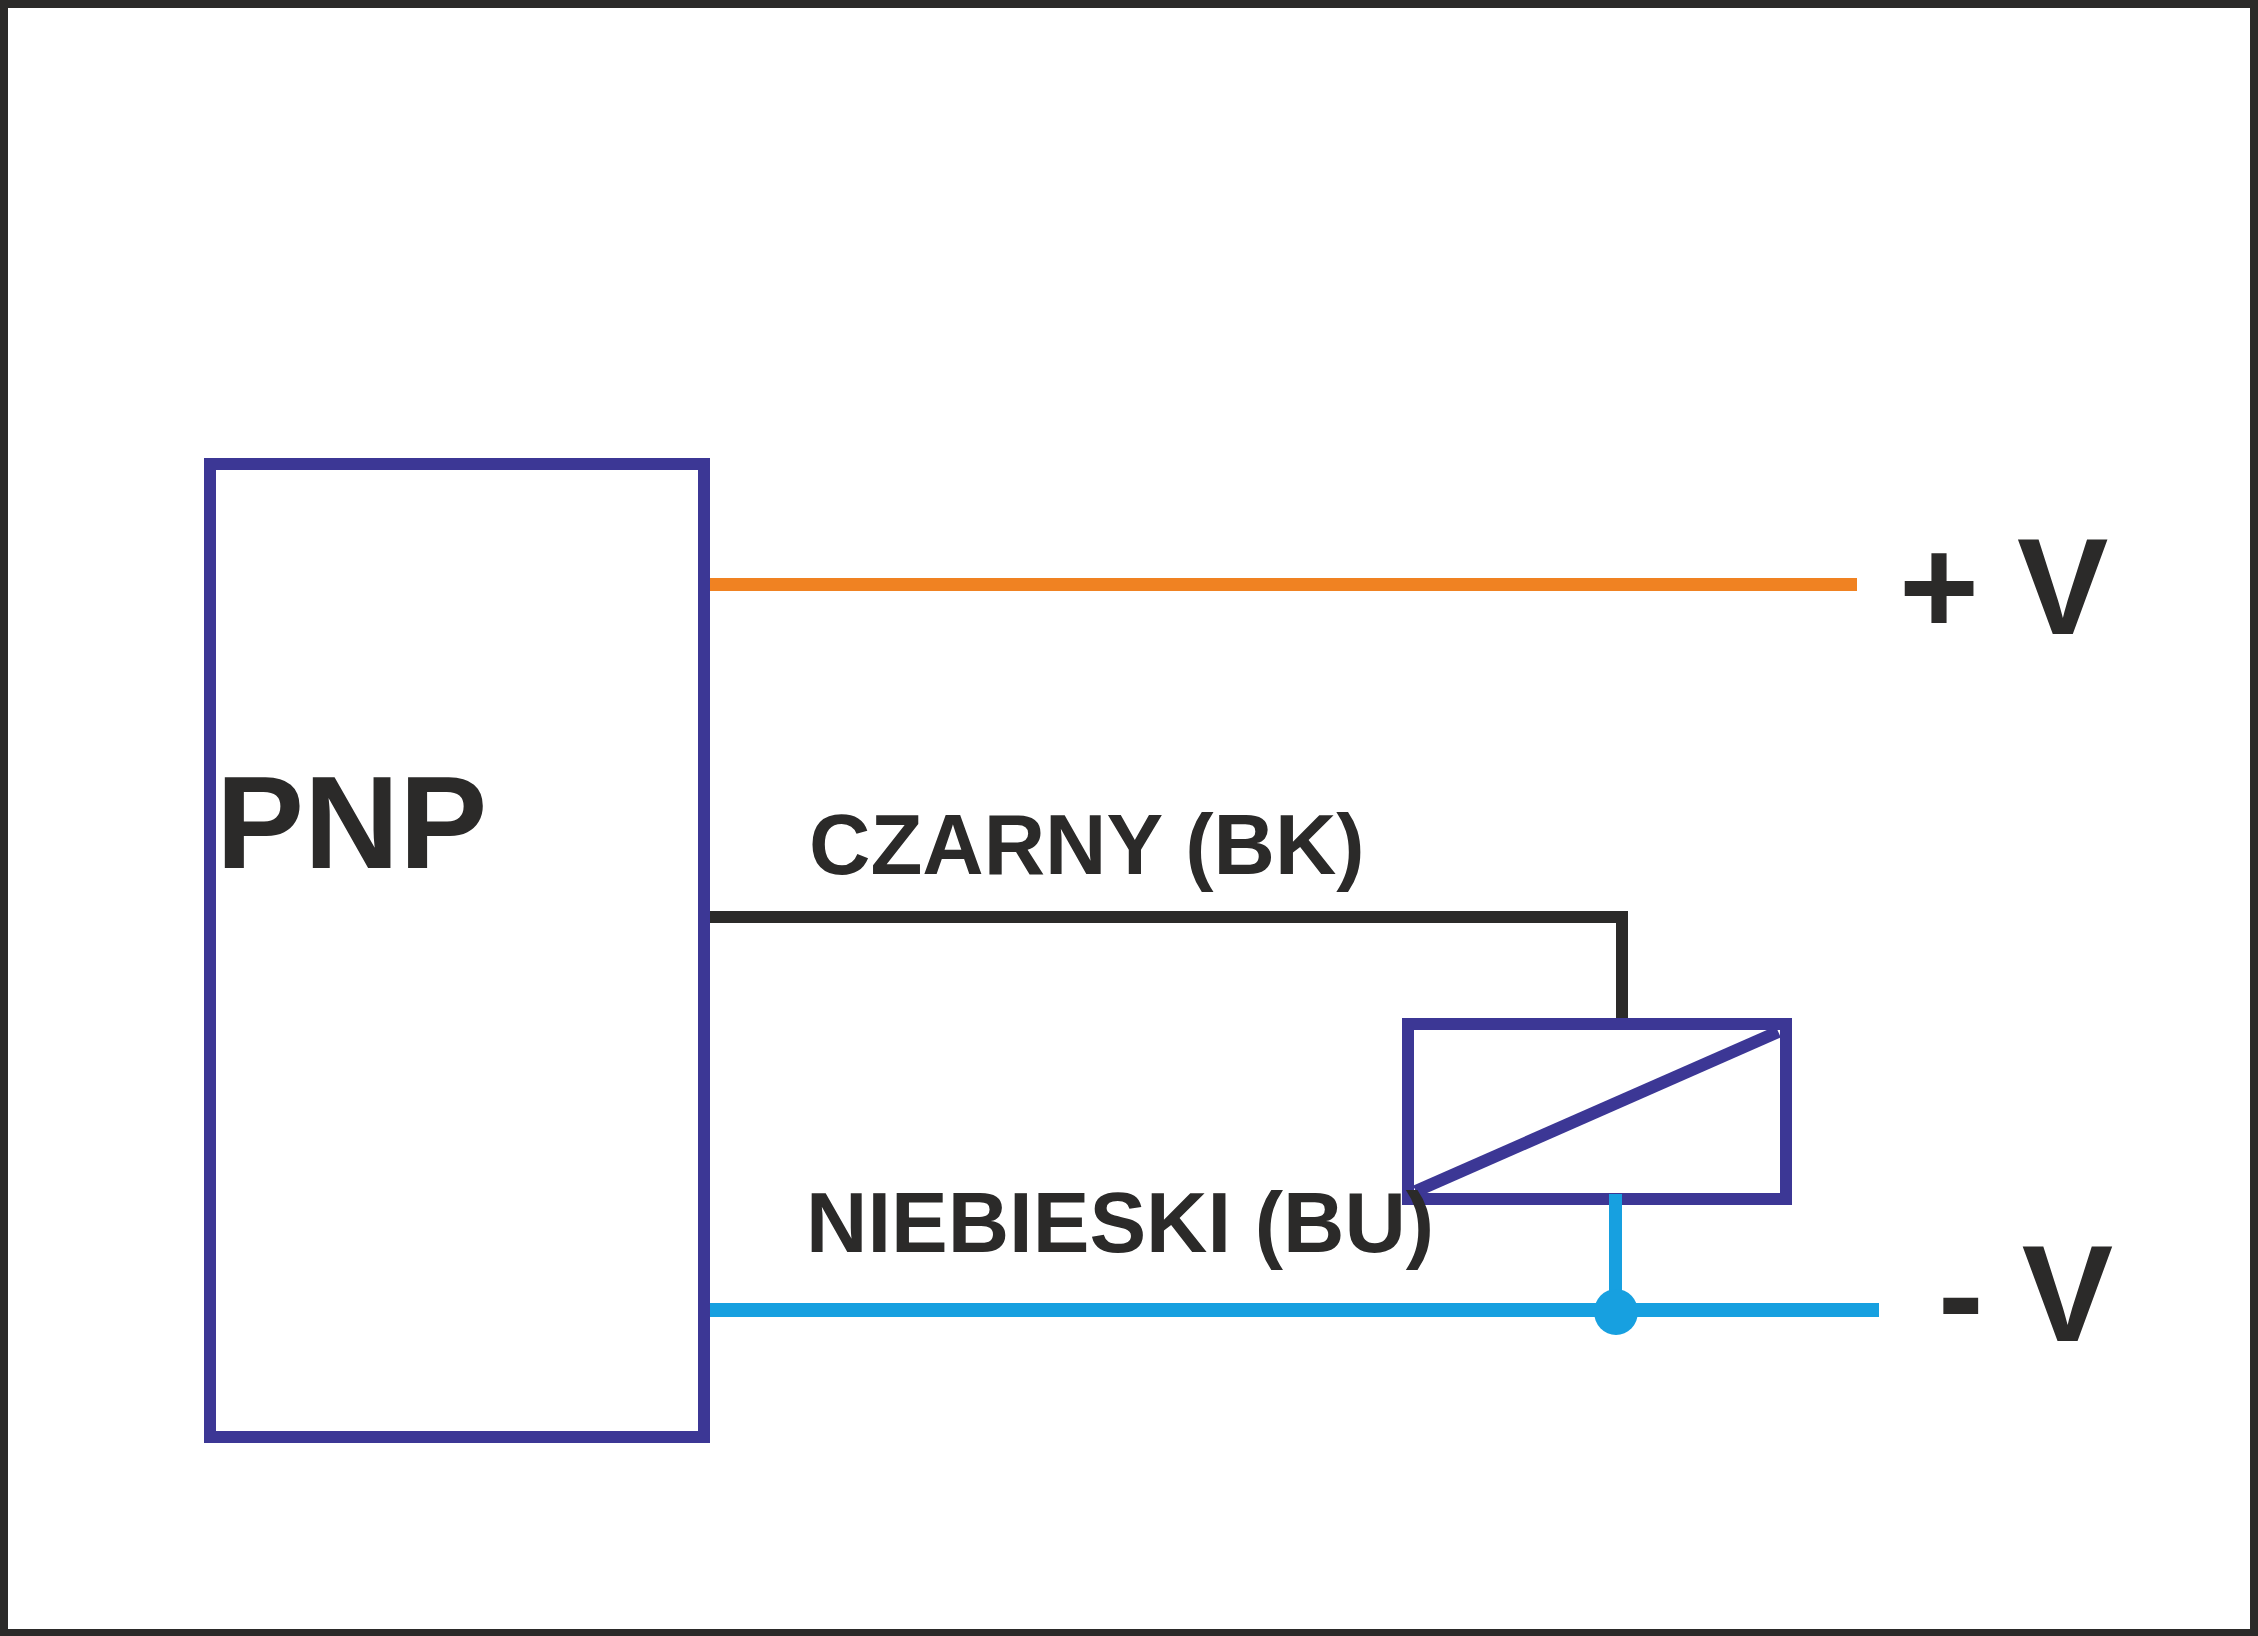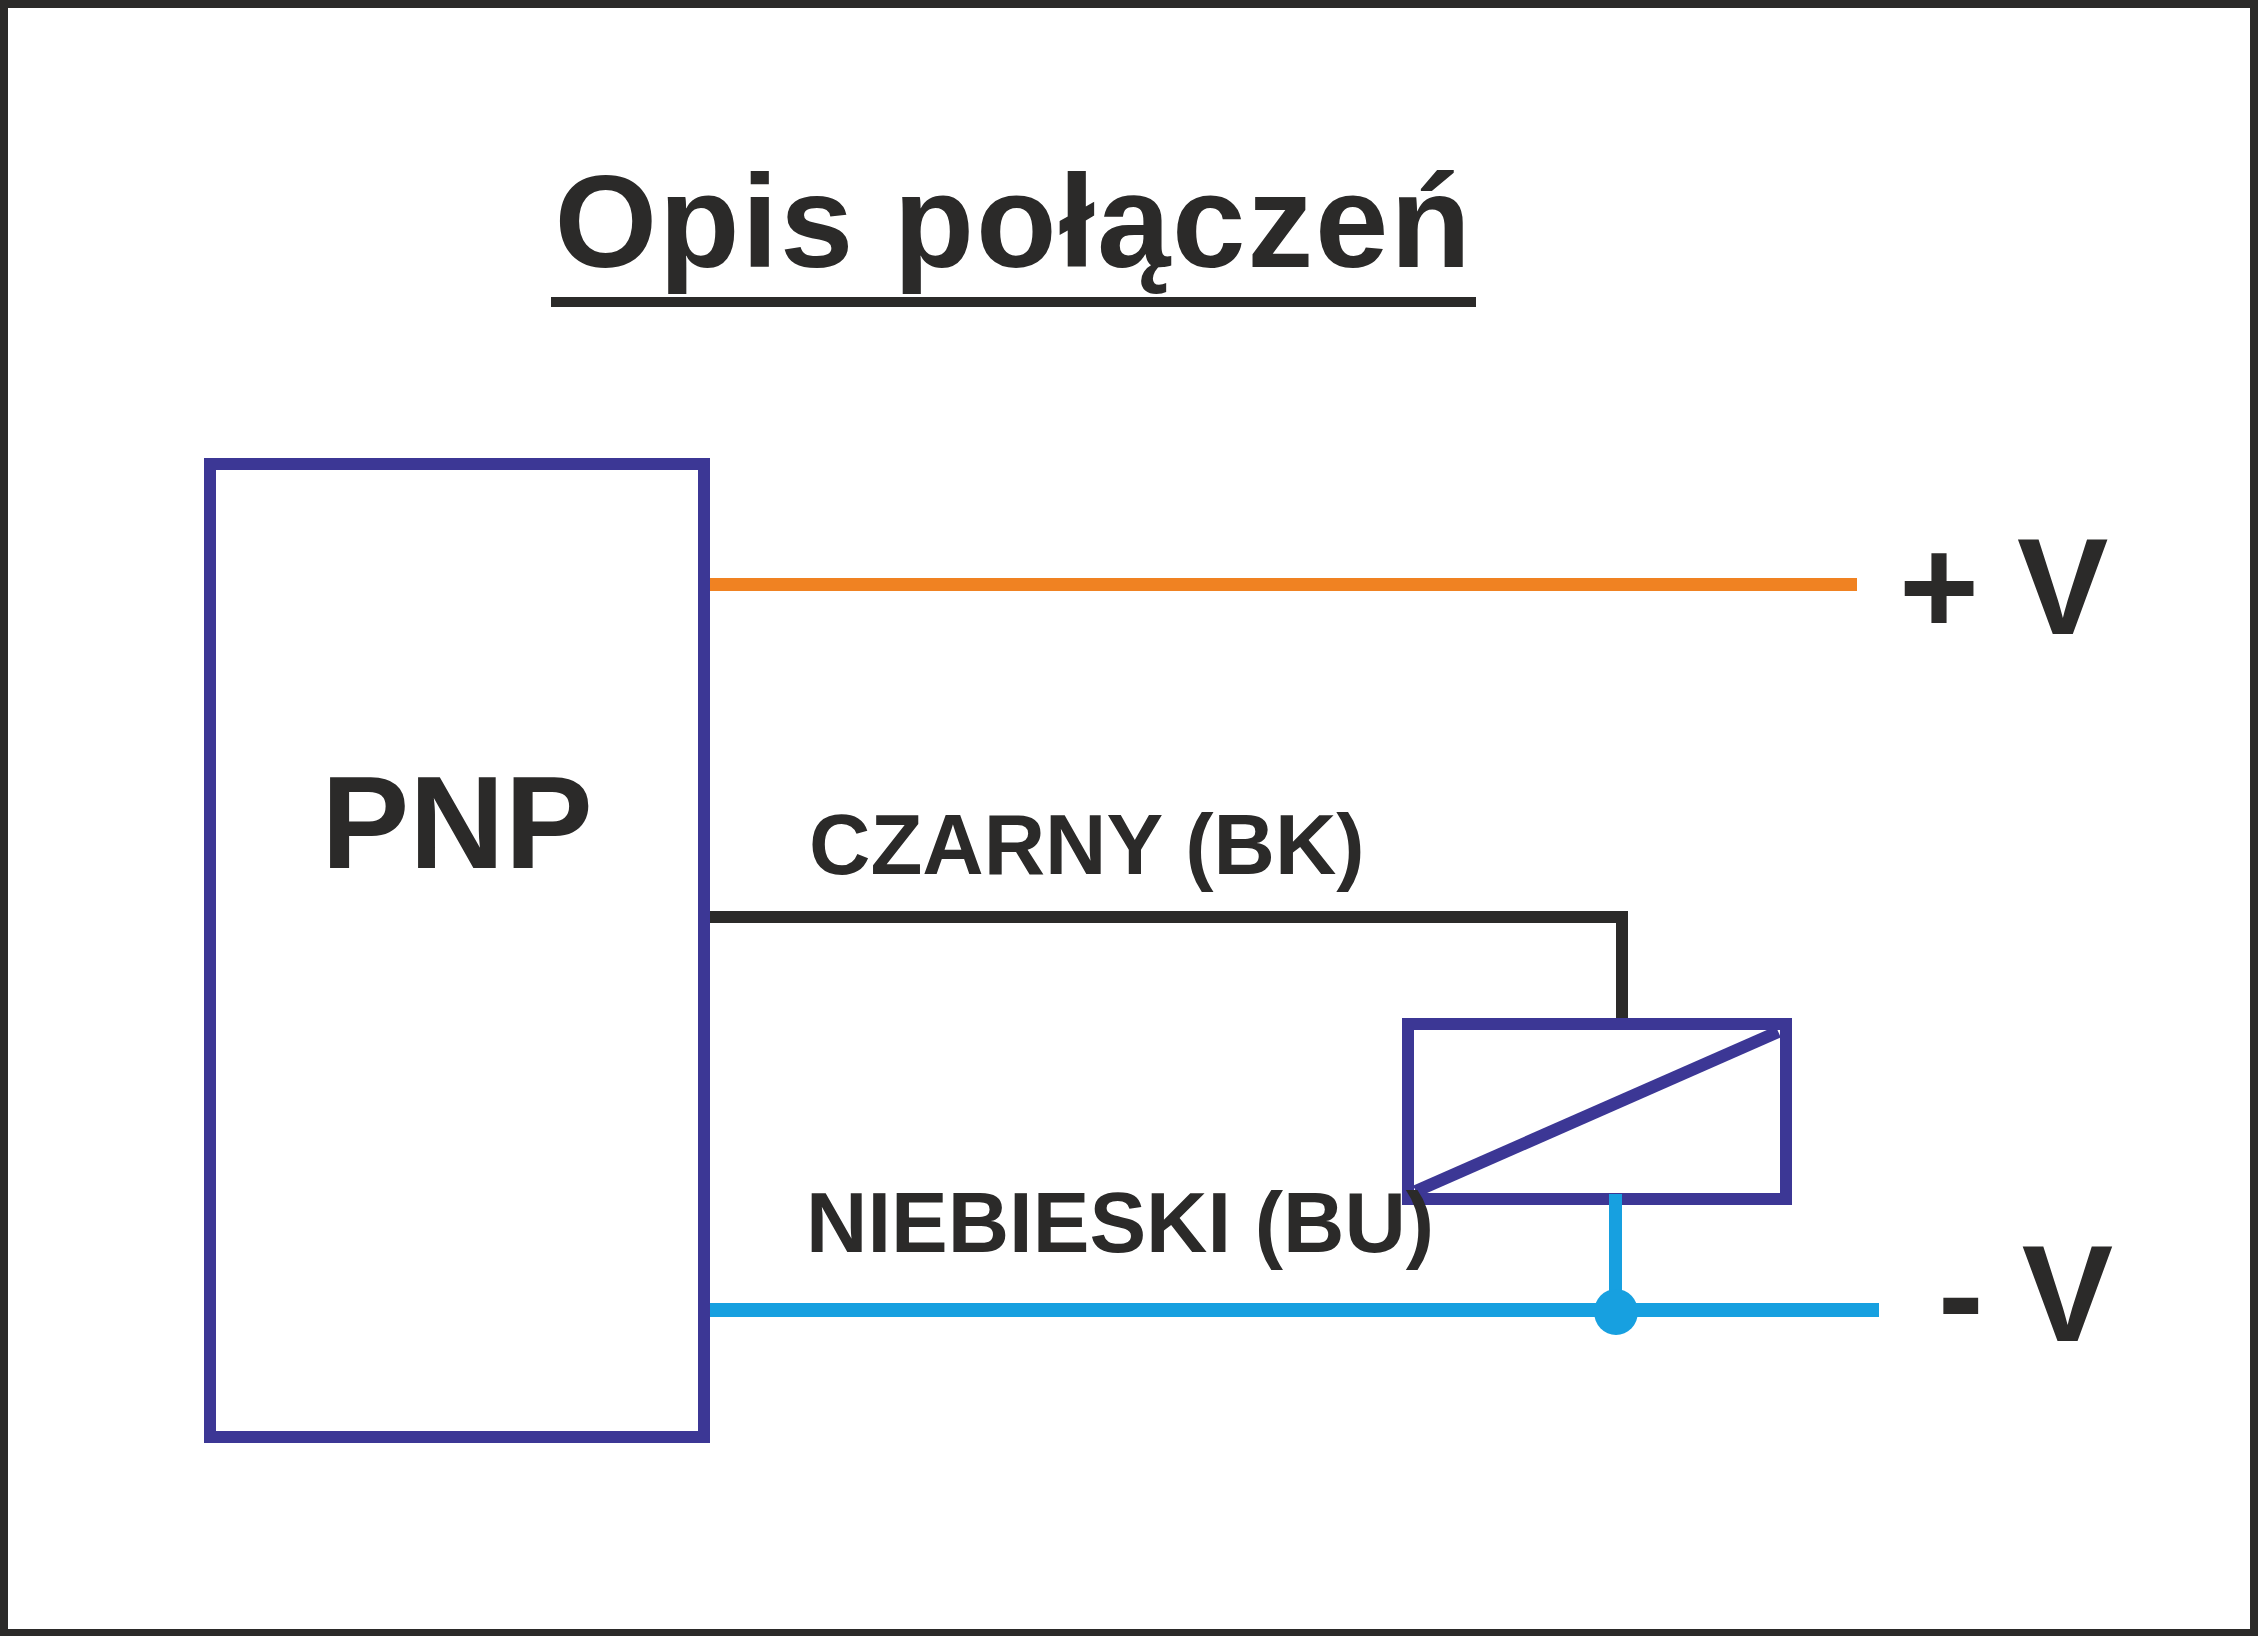--- a/index.html
+++ b/index.html
@@ -29,21 +29,21 @@
     border-bottom:10.6px solid var(--ink);
     white-space:nowrap;
   }
   
   .sensor-box{
     position:absolute;left:196px;top:450px;width:506px;height:985px;
     border:12.4px solid var(--indigo);background:var(--bg);
   }
   .sensor-text{
     position:absolute;left:0;top:287px;width:100%;
-    display:flex;flex-direction:column;align-items:center;
+    display:flex;flex-direction:row;align-items:center;
   }
   .sensor-type{font-size:132px;font-weight:bold;line-height:1;}
   .sensor-mode{font-size:104px;font-weight:normal;line-height:1;margin-top:12.4px;white-space:pre;}
   
   .wire{position:absolute;}
   .wire-brown{left:702px;top:570px;width:1147px;height:13.2px;background:var(--orange);}
   .wire-black-h{left:702px;top:903px;width:918px;height:12.4px;background:var(--ink);}
   .wire-black-v{left:1608px;top:903px;width:12.4px;height:118px;background:var(--ink);}
   .wire-blue-h{left:702px;top:1295px;width:1169px;height:14px;background:var(--cyan);}
   .wire-blue-stub{left:1601px;top:1186px;width:13.2px;height:124px;background:var(--cyan);}
@@ -70,21 +70,20 @@
     position:absolute;font-size:137px;font-weight:bold;line-height:1;white-space:pre;
   }
   .term-pos{left:1891px;top:510px;}
   .term-neg{left:1930px;top:1217px;}
 </style>
 </head>
 <body>
 
 <div class="canvas">
 
-  <h1 class="title" style="margin:0;">Opis połączeń</h1>
 
   <div class="sensor-box">
     <div class="sensor-text">
       <div class="sensor-type">PNP</div>
     </div>
   </div>
 
   <div class="wire wire-brown"></div>
   <div class="terminal term-pos">+ V</div>
 

